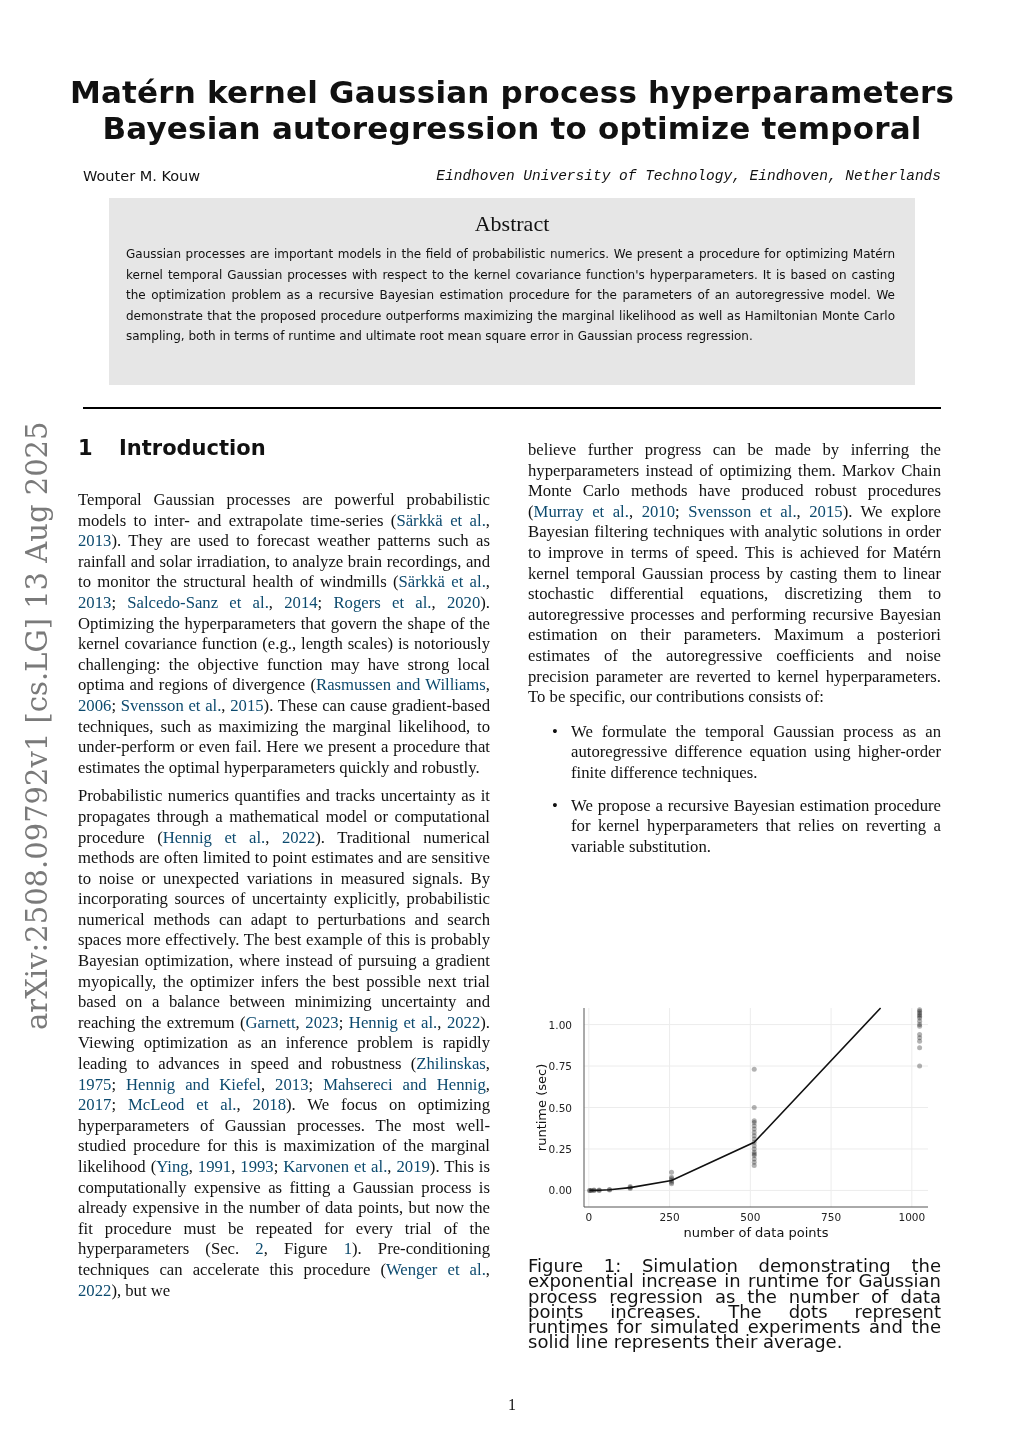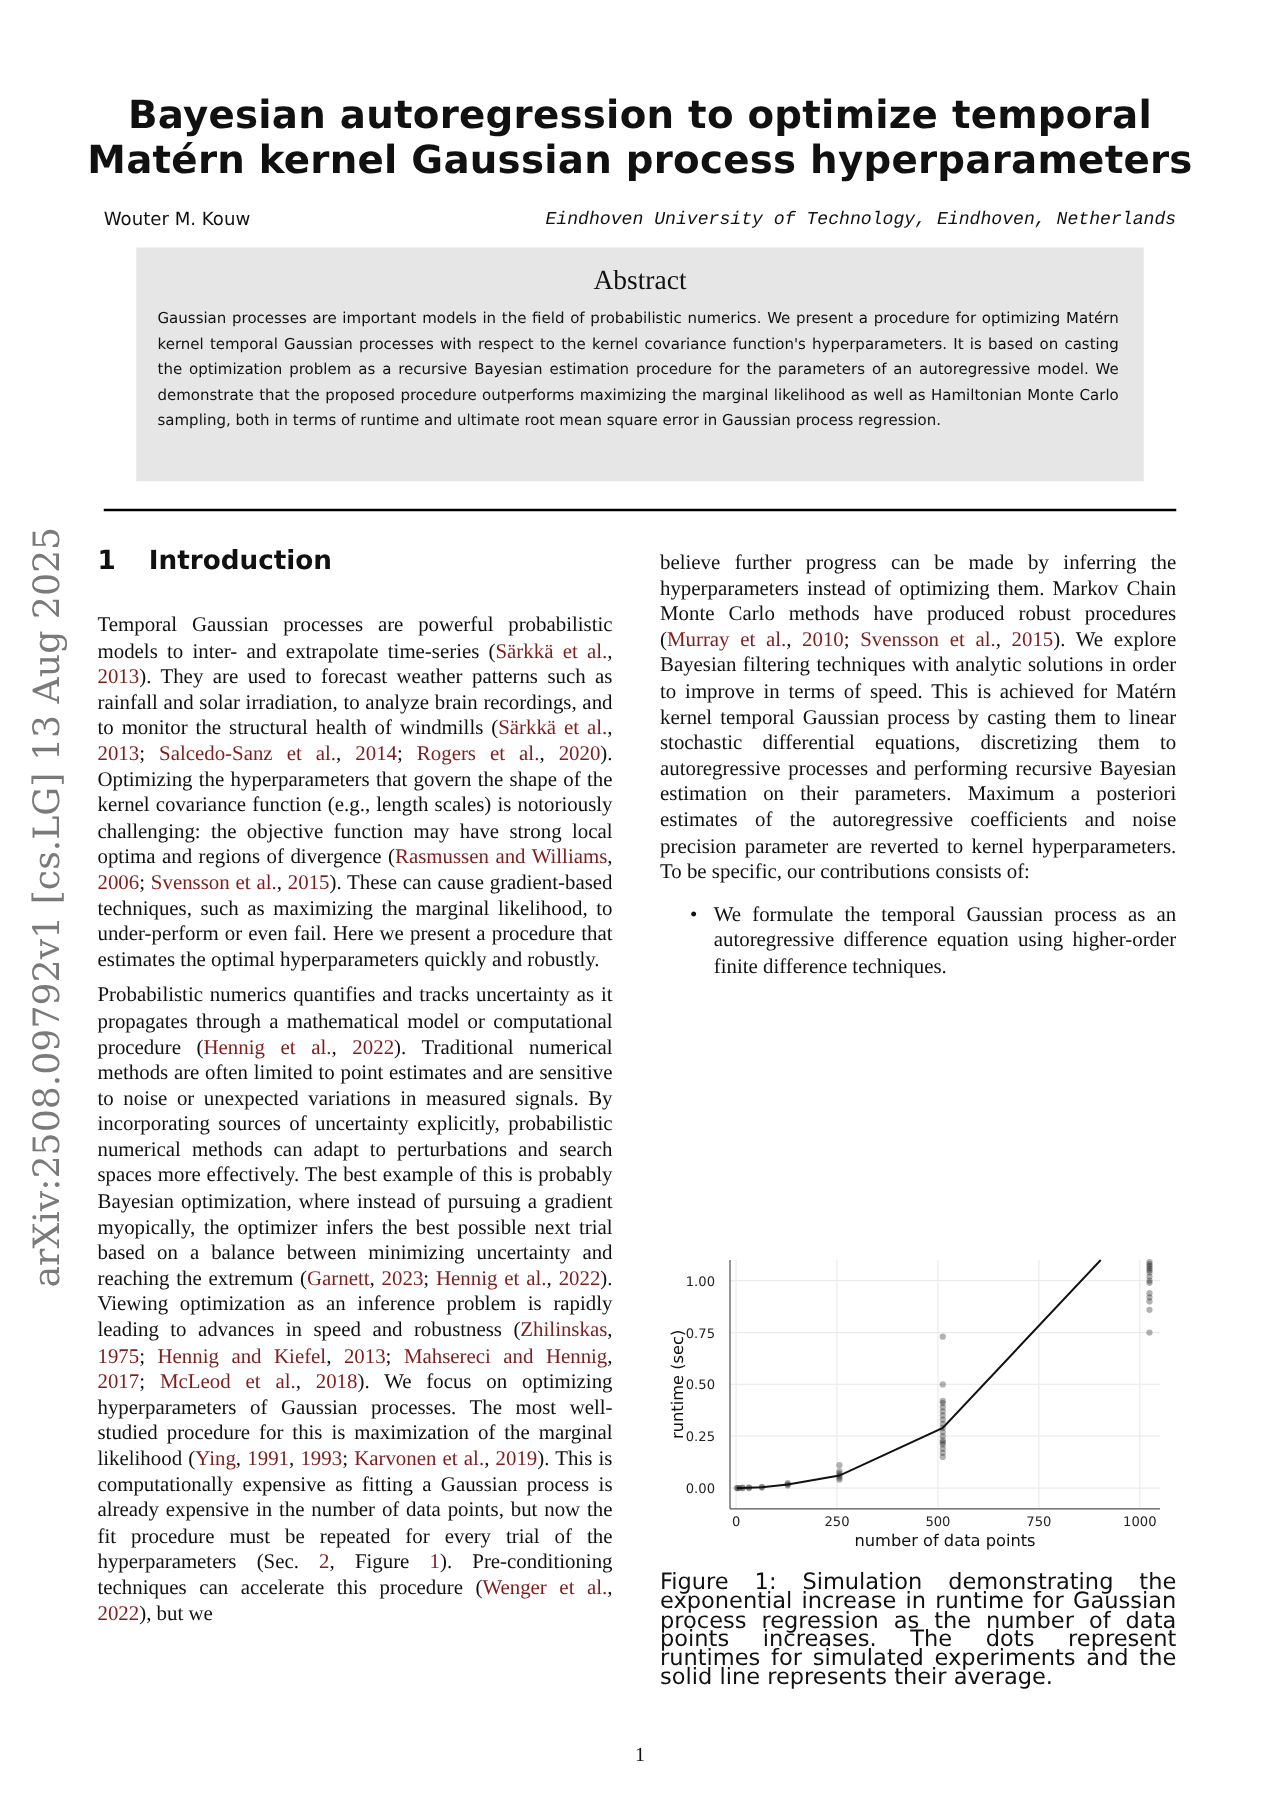--- a/index.html
+++ b/index.html
@@ -16,41 +16,41 @@
 
   .rule { position: absolute; left: 83px; top: 407px; width: 858px; height: 2px; background: #000; }
 
   .arxiv { position: absolute; left: 20px; top: 1030px; transform-origin: 0 0; transform: rotate(-90deg);
     font-family: "DejaVu Serif", "Liberation Serif", serif; font-size: 29px; color: #7a7a7a; white-space: nowrap; width: 620px; }
 
   .col { position: absolute; font-family: "Liberation Serif", "DejaVu Serif", serif; font-size: 16.7px; line-height: 20.6px; text-align: justify; }
   .col-left { left: 78px; top: 430px; width: 412px; }
   .col-right { left: 528px; top: 440px; width: 413px; }
   .col p { margin: 0 0 8px 0; hyphens: auto; }
-  .cite { color: #7f1d1d; }
+  .cite { color: #0c4a6e; }
 
   .sec-head { font-family: "DejaVu Sans", sans-serif; font-weight: bold; font-size: 21px; margin: 4px 0 28px 0; line-height: 28px; }
   .sec-head .num { display: inline-block; width: 41px; }
 
   ul.contrib { list-style: none; margin: 14px 0 12px 0; padding: 0 0 0 43px; }
   ul.contrib li { position: relative; margin-bottom: 12px; }
   ul.contrib li::before { content: "\2022"; position: absolute; left: -19px; top: 0; }
 
   .figure { position: absolute; left: 528px; top: 1000px; width: 413px; }
   .fig-caption { position: absolute; left: 528px; top: 1258px; width: 413px; font-family: "DejaVu Sans", sans-serif;
     font-size: 18px; line-height: 15.3px; text-align: justify; }
 
   .pagenum { position: absolute; left: 0; width: 1024px; top: 1396px; text-align: center; font-family: "Liberation Serif", serif; font-size: 16px; }
 </style>
 </head>
 <body>
 
 <div class="title">
+  <div>Matérn kernel Gaussian process hyperparameters</div>
   <div>Bayesian autoregression to optimize temporal</div>
-  <div>Matérn kernel Gaussian process hyperparameters</div>
 </div>
 <div class="author">Wouter M. Kouw</div>
 <div class="affil">Eindhoven University of Technology, Eindhoven, Netherlands</div>
 
 <div class="abstract">
   <h2>Abstract</h2>
   <p>Gaussian processes are important models in the field of probabilistic numerics. We present a procedure for optimizing Matérn kernel temporal Gaussian processes with respect to the kernel covariance function's hyperparameters. It is based on casting the optimization problem as a recursive Bayesian estimation procedure for the parameters of an autoregressive model. We demonstrate that the proposed procedure outperforms maximizing the marginal likelihood as well as Hamiltonian Monte Carlo sampling, both in terms of runtime and ultimate root mean square error in Gaussian process regression.</p>
 </div>
 
 <div class="rule"></div>
@@ -62,20 +62,21 @@
     <span class="num">1</span><span>Introduction</span>
   </div>
   <p>Temporal Gaussian processes are powerful probabilistic models to inter- and extrapolate time-series (<span class="cite">Särkkä et al.</span>, <span class="cite">2013</span>). They are used to forecast weather patterns such as rainfall and solar irradiation, to analyze brain recordings, and to monitor the structural health of windmills (<span class="cite">Särkkä et al.</span>, <span class="cite">2013</span>; <span class="cite">Salcedo-Sanz et al.</span>, <span class="cite">2014</span>; <span class="cite">Rogers et al.</span>, <span class="cite">2020</span>). Optimizing the hyperparameters that govern the shape of the kernel covariance function (e.g., length scales) is notoriously challenging: the objective function may have strong local optima and regions of divergence (<span class="cite">Rasmussen and Williams</span>, <span class="cite">2006</span>; <span class="cite">Svensson et al.</span>, <span class="cite">2015</span>). These can cause gradient-based techniques, such as maximizing the marginal likelihood, to under-perform or even fail. Here we present a procedure that estimates the optimal hyperparameters quickly and robustly.</p>
   <p>Probabilistic numerics quantifies and tracks uncertainty as it propagates through a mathematical model or computational procedure (<span class="cite">Hennig et al.</span>, <span class="cite">2022</span>). Traditional numerical methods are often limited to point estimates and are sensitive to noise or unexpected variations in measured signals. By incorporating sources of uncertainty explicitly, probabilistic numerical methods can adapt to perturbations and search spaces more effectively. The best example of this is probably Bayesian optimization, where instead of pursuing a gradient myopically, the optimizer infers the best possible next trial based on a balance between minimizing uncertainty and reaching the extremum (<span class="cite">Garnett</span>, <span class="cite">2023</span>; <span class="cite">Hennig et al.</span>, <span class="cite">2022</span>). Viewing optimization as an inference problem is rapidly leading to advances in speed and robustness (<span class="cite">Zhilinskas</span>, <span class="cite">1975</span>; <span class="cite">Hennig and Kiefel</span>, <span class="cite">2013</span>; <span class="cite">Mahsereci and Hennig</span>, <span class="cite">2017</span>; <span class="cite">McLeod et al.</span>, <span class="cite">2018</span>). We focus on optimizing hyperparameters of Gaussian processes. The most well-studied procedure for this is maximization of the marginal likelihood (<span class="cite">Ying</span>, <span class="cite">1991</span>, <span class="cite">1993</span>; <span class="cite">Karvonen et al.</span>, <span class="cite">2019</span>). This is computationally expensive as fitting a Gaussian process is already expensive in the number of data points, but now the fit procedure must be repeated for every trial of the hyperparameters (Sec. <span class="cite">2</span>, Figure <span class="cite">1</span>). Pre-conditioning techniques can accelerate this procedure (<span class="cite">Wenger et al.</span>, <span class="cite">2022</span>), but we</p>
 </div>
 
 <div class="col col-right">
   <p>believe further progress can be made by inferring the hyperparameters instead of optimizing them. Markov Chain Monte Carlo methods have produced robust procedures (<span class="cite">Murray et al.</span>, <span class="cite">2010</span>; <span class="cite">Svensson et al.</span>, <span class="cite">2015</span>). We explore Bayesian filtering techniques with analytic solutions in order to improve in terms of speed. This is achieved for Matérn kernel temporal Gaussian process by casting them to linear stochastic differential equations, discretizing them to autoregressive processes and performing recursive Bayesian estimation on their parameters. Maximum a posteriori estimates of the autoregressive coefficients and noise precision parameter are reverted to kernel hyperparameters. To be specific, our contributions consists of:</p>
   <ul class="contrib">
     <li>We formulate the temporal Gaussian process as an autoregressive difference equation using higher-order finite difference techniques.</li>
+    <li>We propose a recursive Bayesian estimation procedure for kernel hyperparameters that relies on reverting a variable substitution.</li>
   </ul>
 </div>
 
 <div class="figure">
   <svg id="chart" width="413" height="245" viewBox="0 0 413 245">
       <line x1="56" x2="400" y1="190.41666666666666" y2="190.41666666666666" stroke="#ececec" stroke-width="1"></line>
       <line x1="56" x2="400" y1="148.95833333333334" y2="148.95833333333334" stroke="#ececec" stroke-width="1"></line>
       <line x1="56" x2="400" y1="107.50000000000003" y2="107.50000000000003" stroke="#ececec" stroke-width="1"></line>
       <line x1="56" x2="400" y1="66.04166666666669" y2="66.04166666666669" stroke="#ececec" stroke-width="1"></line>
       <line x1="56" x2="400" y1="24.583333333333343" y2="24.583333333333343" stroke="#ececec" stroke-width="1"></line>

